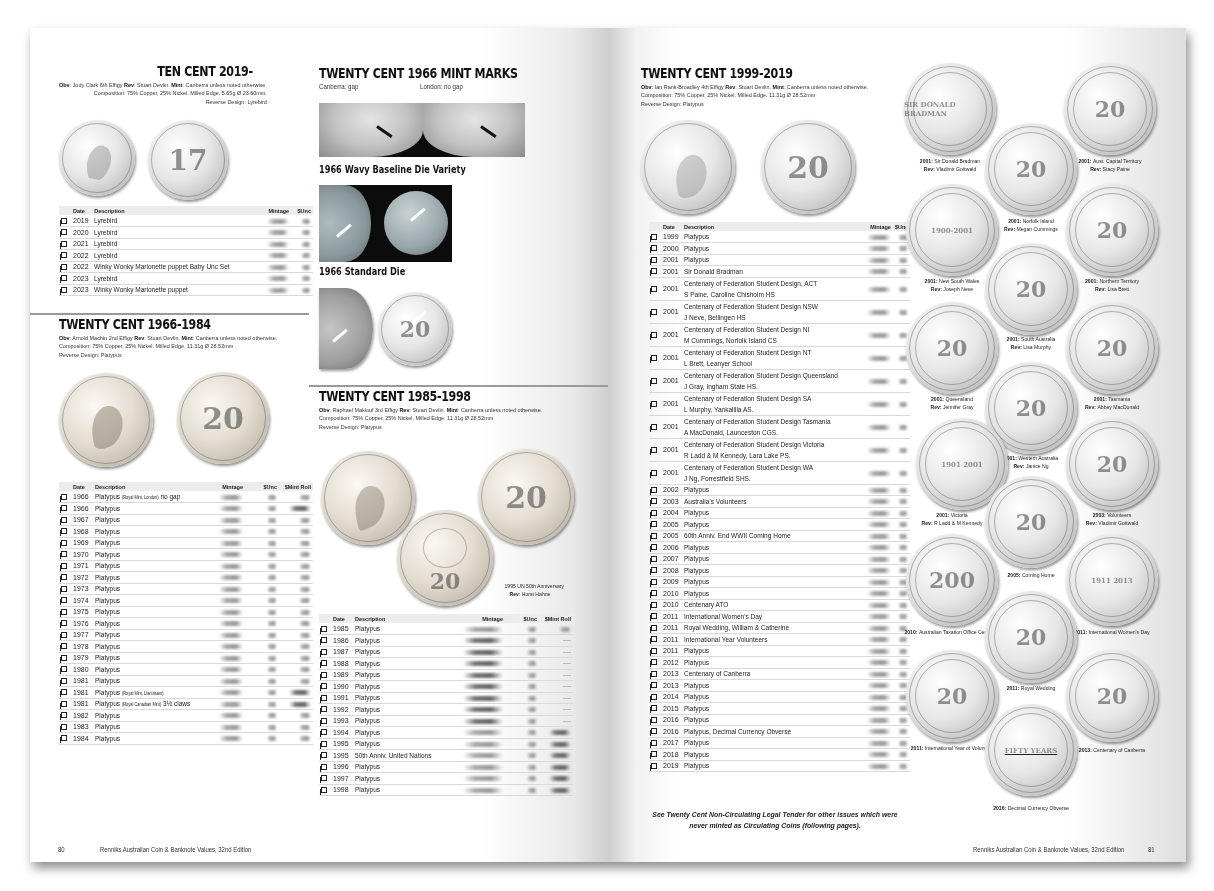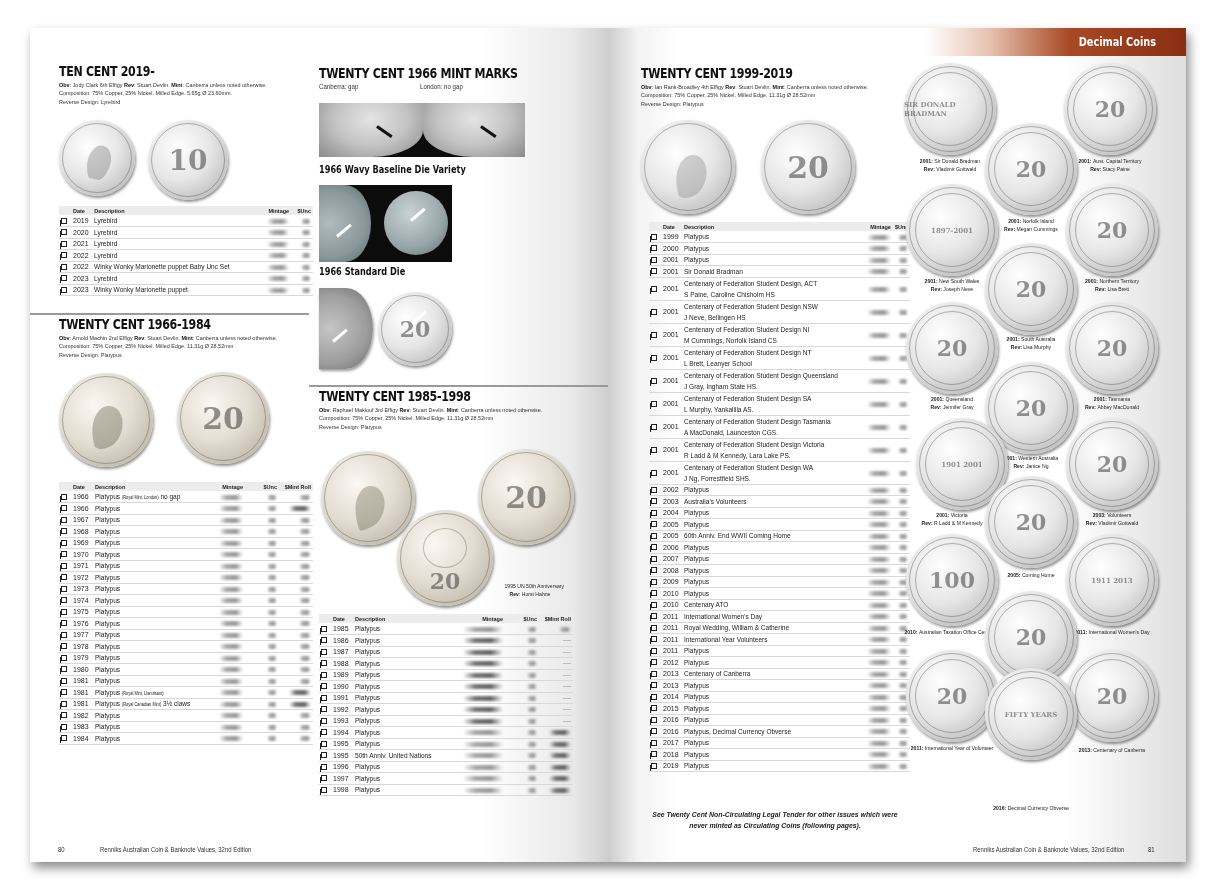--- a/index.html
+++ b/index.html
@@ -50,37 +50,37 @@
   .footer { position: absolute; font-size: 7px; color: #333; white-space: nowrap; transform: scaleX(0.85); transform-origin: left; }
   .note { position: absolute; font-family: "Liberation Sans", sans-serif; font-style: italic; font-weight: bold; font-size: 8px; line-height: 11px; text-align: center; color: #222; transform: scaleX(0.86); }
 </style>
 </head>
 <body>
 
 <div class="spread">
 
   <div class="page left">
 
-    <div style="position:absolute;left:29px;top:35px;">
+    <div style="position:absolute;left:29px;top:35px;text-align:right;">
       <div class="section-title">TEN CENT 2019-</div>
       <div class="specs" style="margin-top:2px;">
         <div><b>Obv</b><span>: Jody Clark 6th Effigy</span> <b>Rev</b><span>: Stuart Devlin.</span> <b>Mint</b><span>: Canberra unless noted otherwise.</span></div>
         <div>Composition: 75% Copper, 25% Nickel. Milled Edge. 5.65g Ø 23.60mm.</div>
         <div>Reverse Design: Lyrebird</div>
       </div>
     </div>
     <div class="coin silver" style="left:29px;top:92px;width:76px;height:76px;">
       <div class="rim"></div>
       <svg width="76" height="76" viewBox="0 0 76 76" style="position:absolute;left:0;top:0;">
         <path d="M30 58 C26 48 28 36 34 30 C38 24 46 24 50 30 C54 36 52 46 48 52 C46 56 44 58 40 60 Z" fill="rgba(110,110,110,0.35)"></path>
       </svg>
     </div>
     <div class="coin silver" style="left:118px;top:92px;width:80px;height:80px;">
       <div class="rim"></div>
-      <span class="face" style="font-size:28px;">10</span>
+      <span class="face" style="font-size:28px;">17</span>
     </div>
 
     <table class="val" style="left:29px;top:178px;width:254px;">
       <thead>
         <tr>
           <th style="width:10px;"></th>
           <th style="width:22px;">Date</th>
           <th>Description</th>
           <th class="r" style="width:58px;">Mintage</th>
           <th class="r" style="width:30px;">$Unc</th>
@@ -546,23 +546,20 @@
           </tr>
         </tbody>
     </table>
 
     <div class="footer" style="left:28px;top:818px;">80</div>
     <div class="footer" style="left:70px;top:818px;">Renniks Australian Coin &amp; Banknote Values, 32nd Edition</div>
   </div>
 
   <div class="page right">
     <div class="right-fade"></div>
-    <div class="tab-banner">
-      <span>Decimal Coins</span>
-    </div>
 
     <div style="position:absolute;left:33px;top:37px;">
       <div class="section-title">TWENTY CENT 1999-2019</div>
       <div class="specs" style="margin-top:2px;">
         <div><b>Obv</b><span>: Ian Rank-Broadley 4th Effigy</span> <b>Rev</b><span>: Stuart Devlin.</span> <b>Mint</b><span>: Canberra unless noted otherwise.</span></div>
         <div>Composition: 75% Copper, 25% Nickel. Milled Edge. 11.31g Ø 28.52mm</div>
         <div>Reverse Design: Platypus</div>
       </div>
     </div>
     <div class="coin silver" style="left:33px;top:92px;width:94px;height:94px;">
@@ -885,21 +882,21 @@
           <div class="rim" style="inset:9px;border-width:1px;"></div>
           <span class="face" style="font-size:22px;">20</span>
         </div>
         <div class="caption" style="position:absolute;left:367px;top:190px;width:112px;">
           <div><b>2001</b><b>: </b><span>Norfolk Island</span></div>
           <div><b>Rev: </b><span>Megan Cummings</span></div>
         </div>
         <div class="coin silver" style="left:298px;top:156px;width:92px;height:92px;">
           <div class="rim"></div>
           <div class="rim" style="inset:9px;border-width:1px;"></div>
-          <span class="face" style="font-size:7px;">1897-2001</span>
+          <span class="face" style="font-size:7px;">1900-2001</span>
         </div>
         <div class="caption" style="position:absolute;left:288px;top:250px;width:112px;">
           <div><b>2001</b><b>: </b><span>New South Wales</span></div>
           <div><b>Rev: </b><span>Joseph Neve</span></div>
         </div>
         <div class="coin silver" style="left:458px;top:156px;width:92px;height:92px;">
           <div class="rim"></div>
           <div class="rim" style="inset:9px;border-width:1px;"></div>
           <span class="face" style="font-size:22px;">20</span>
         </div>
@@ -965,21 +962,21 @@
           <div class="rim"></div>
           <div class="rim" style="inset:9px;border-width:1px;"></div>
           <span class="face" style="font-size:22px;">20</span>
         </div>
         <div class="caption" style="position:absolute;left:367px;top:544px;width:112px;">
           <div><b>2005</b><b>: </b><span>Coming Home</span></div>
         </div>
         <div class="coin silver" style="left:298px;top:506px;width:92px;height:92px;">
           <div class="rim"></div>
           <div class="rim" style="inset:9px;border-width:1px;"></div>
-          <span class="face" style="font-size:22px;">100</span>
+          <span class="face" style="font-size:22px;">200</span>
         </div>
         <div class="caption" style="position:absolute;left:288px;top:601px;width:112px;">
           <div><b>2010</b><b>: </b><span>Australian Taxation Office Centenary</span></div>
         </div>
         <div class="coin silver" style="left:458px;top:506px;width:92px;height:92px;">
           <div class="rim"></div>
           <div class="rim" style="inset:9px;border-width:1px;"></div>
           <span class="face" style="font-size:7px;">1911 2013</span>
         </div>
         <div class="caption" style="position:absolute;left:448px;top:601px;width:112px;">
@@ -1002,21 +999,21 @@
           <div><b>2011</b><b>: </b><span>International Year of Volunteer</span></div>
         </div>
         <div class="coin silver" style="left:458px;top:622px;width:92px;height:92px;">
           <div class="rim"></div>
           <div class="rim" style="inset:9px;border-width:1px;"></div>
           <span class="face" style="font-size:22px;">20</span>
         </div>
         <div class="caption" style="position:absolute;left:448px;top:719px;width:112px;">
           <div><b>2013</b><b>: </b><span>Centenary of Canberra</span></div>
         </div>
-        <div class="coin silver" style="left:377px;top:640px;width:92px;height:92px;">
+        <div class="coin silver" style="left:377px;top:676px;width:92px;height:92px;text-decoration:underline;">
           <div class="rim"></div>
           <div class="rim" style="inset:9px;border-width:1px;"></div>
           <span class="face" style="font-size:7px;">FIFTY YEARS</span>
         </div>
         <div class="caption" style="position:absolute;left:367px;top:777px;width:112px;">
           <div><b>2016</b><b>: </b><span>Decimal Currency Obverse</span></div>
         </div>
       </div>
 
     <div class="footer" style="left:365px;top:818px;">Renniks Australian Coin &amp; Banknote Values, 32nd Edition</div>

